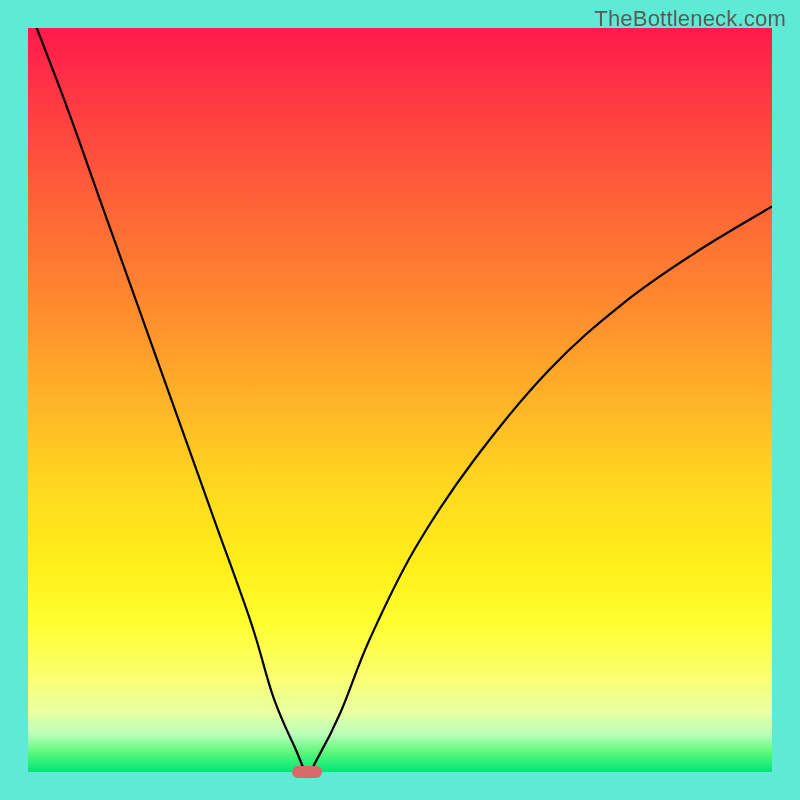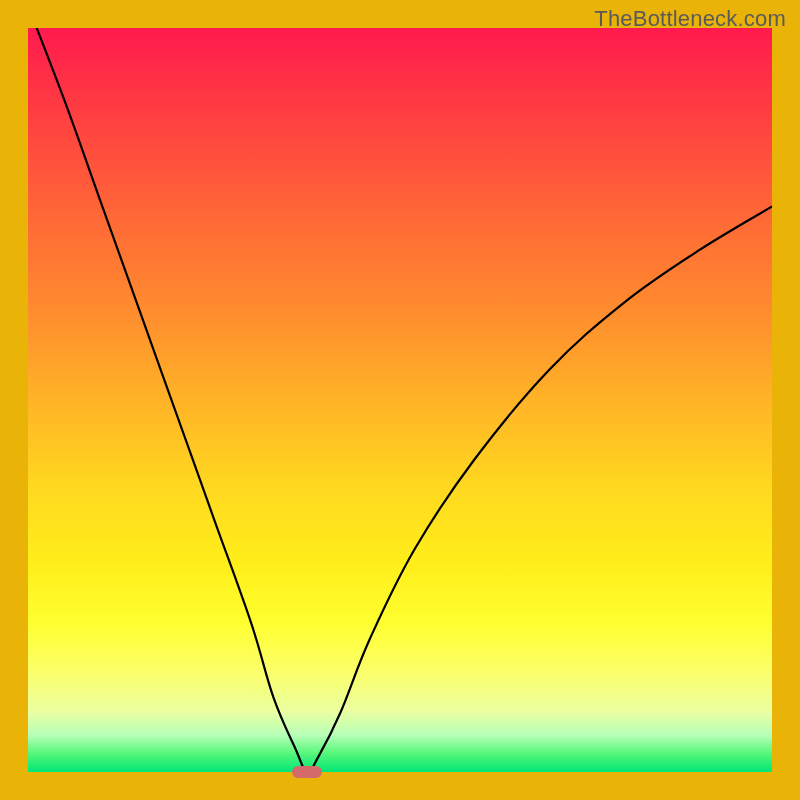--- a/index.html
+++ b/index.html
@@ -10,21 +10,21 @@
     overflow: hidden;
     background: #000;
     font-family: Arial, Helvetica, sans-serif;
   }
   .frame {
     position: absolute;
     left: 0;
     top: 0;
     width: 800px;
     height: 800px;
-    background: #eab308;
+    background: #5eead4;
   }
   .plot {
     position: absolute;
     left: 28px;
     top: 28px;
     width: 744px;
     height: 744px;
     background: linear-gradient(
       to bottom,
       #ff1a4d 0%,

